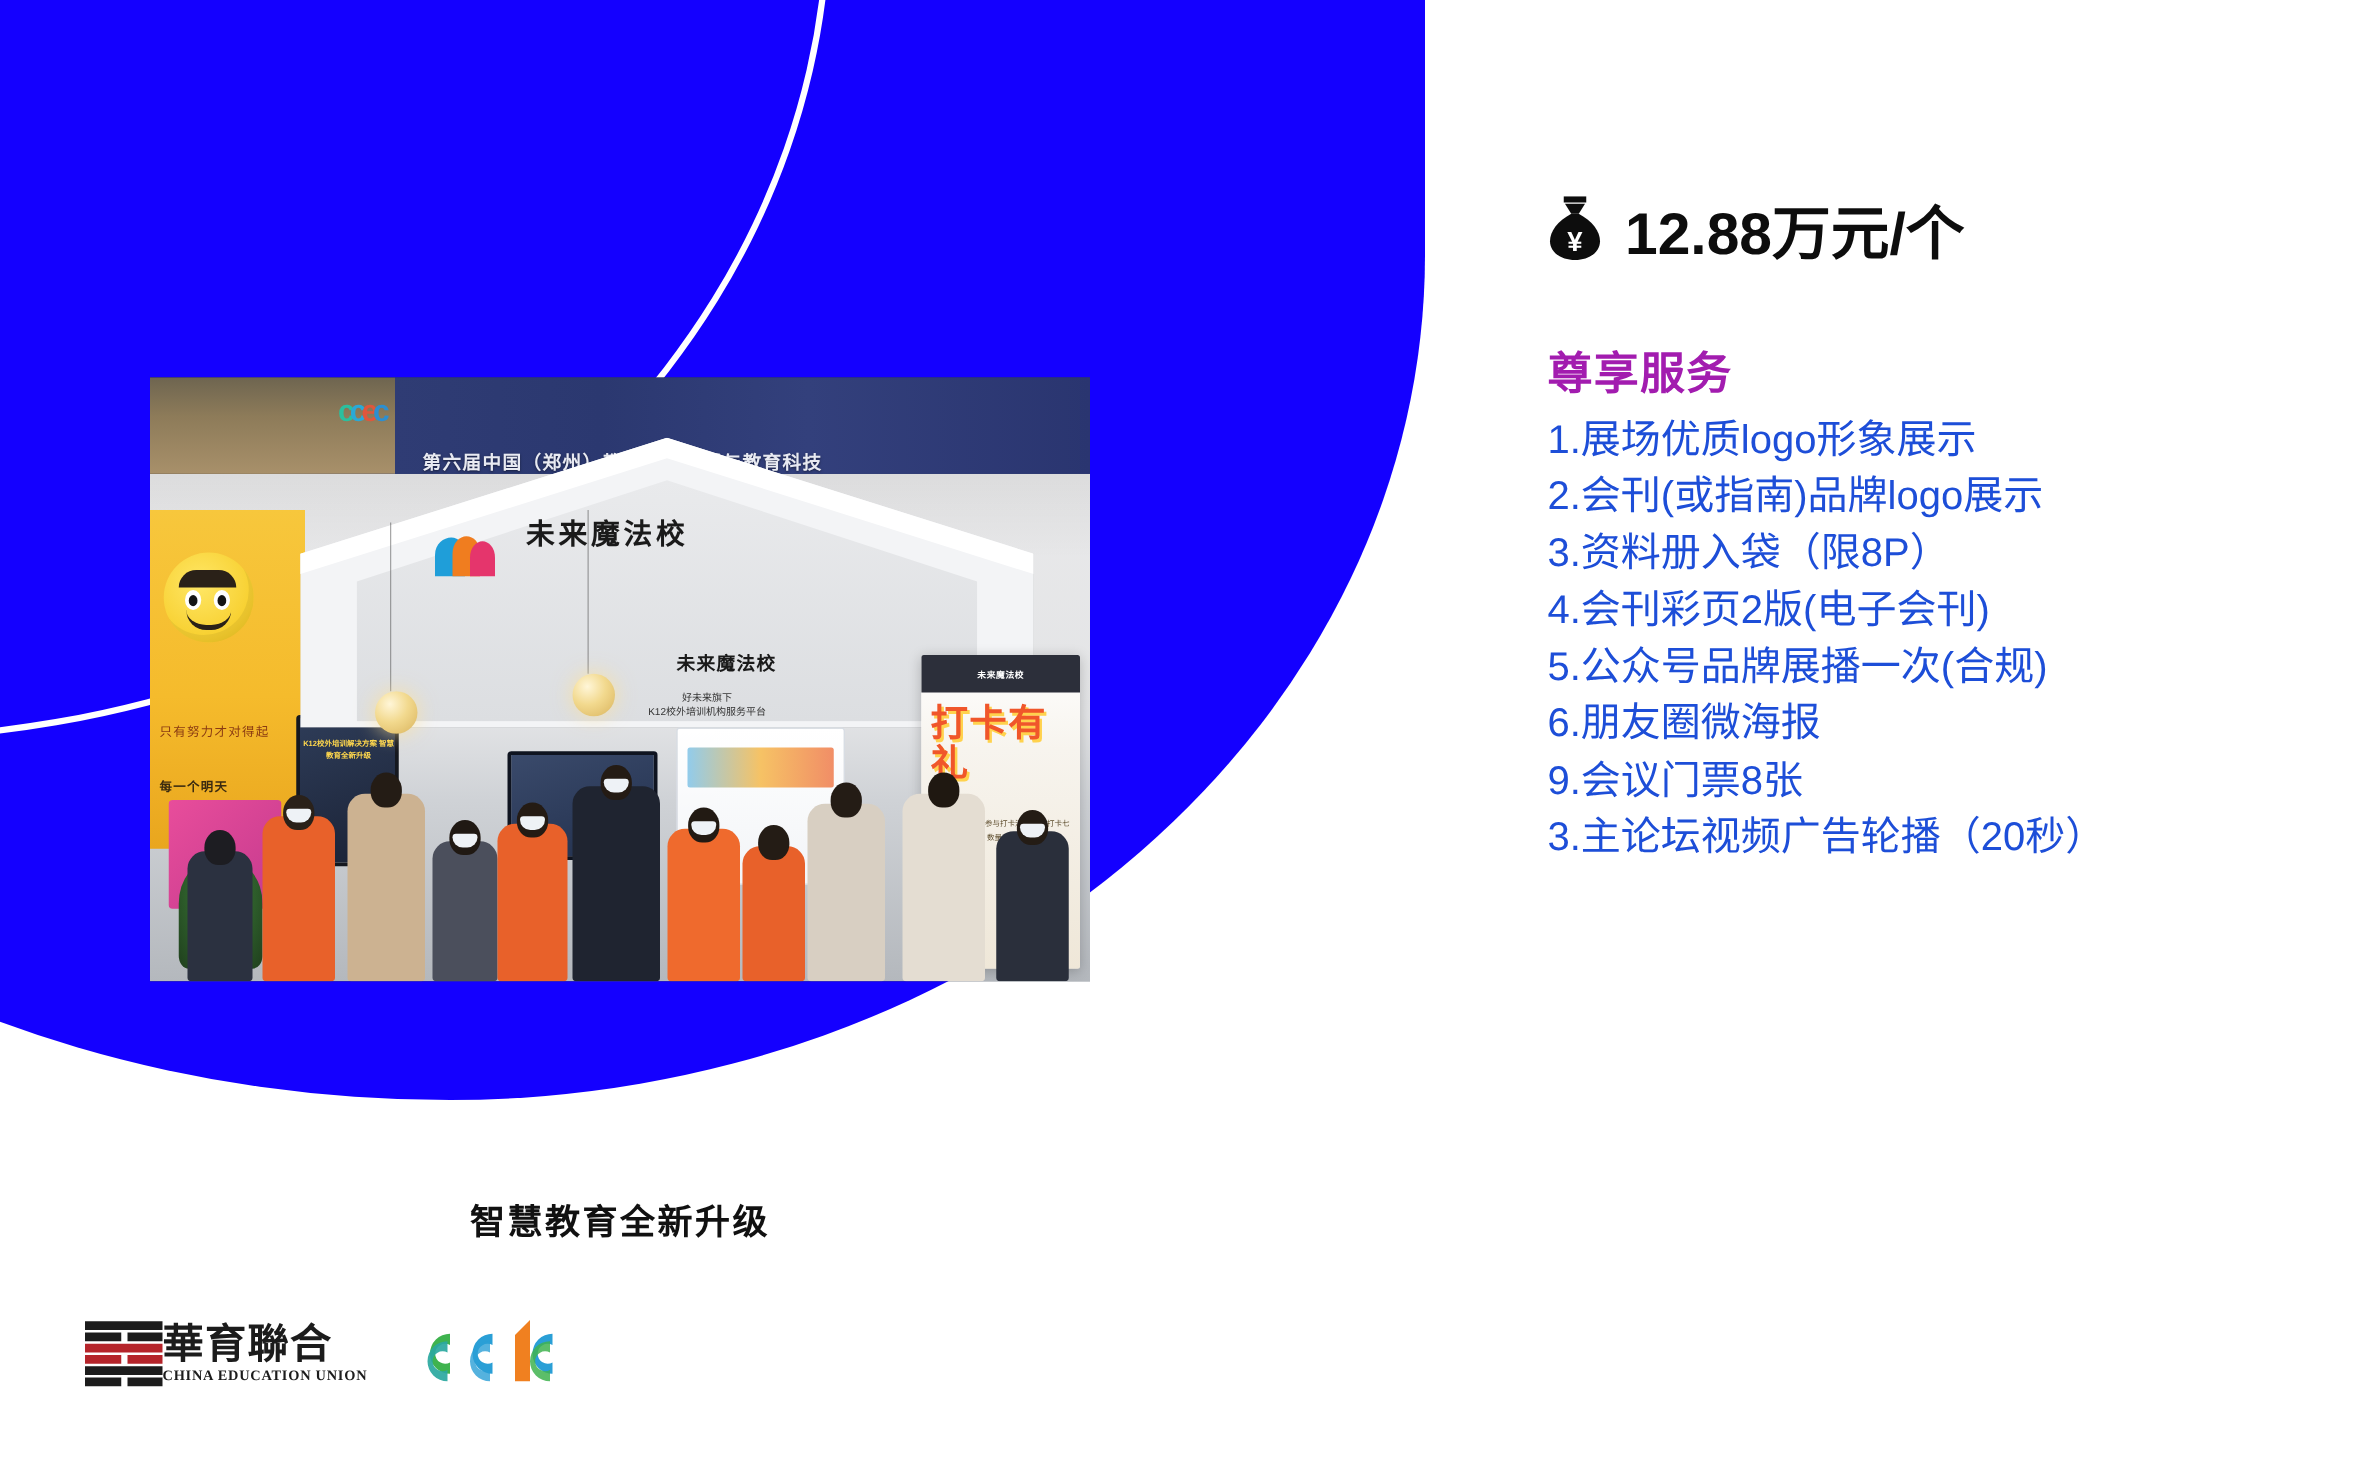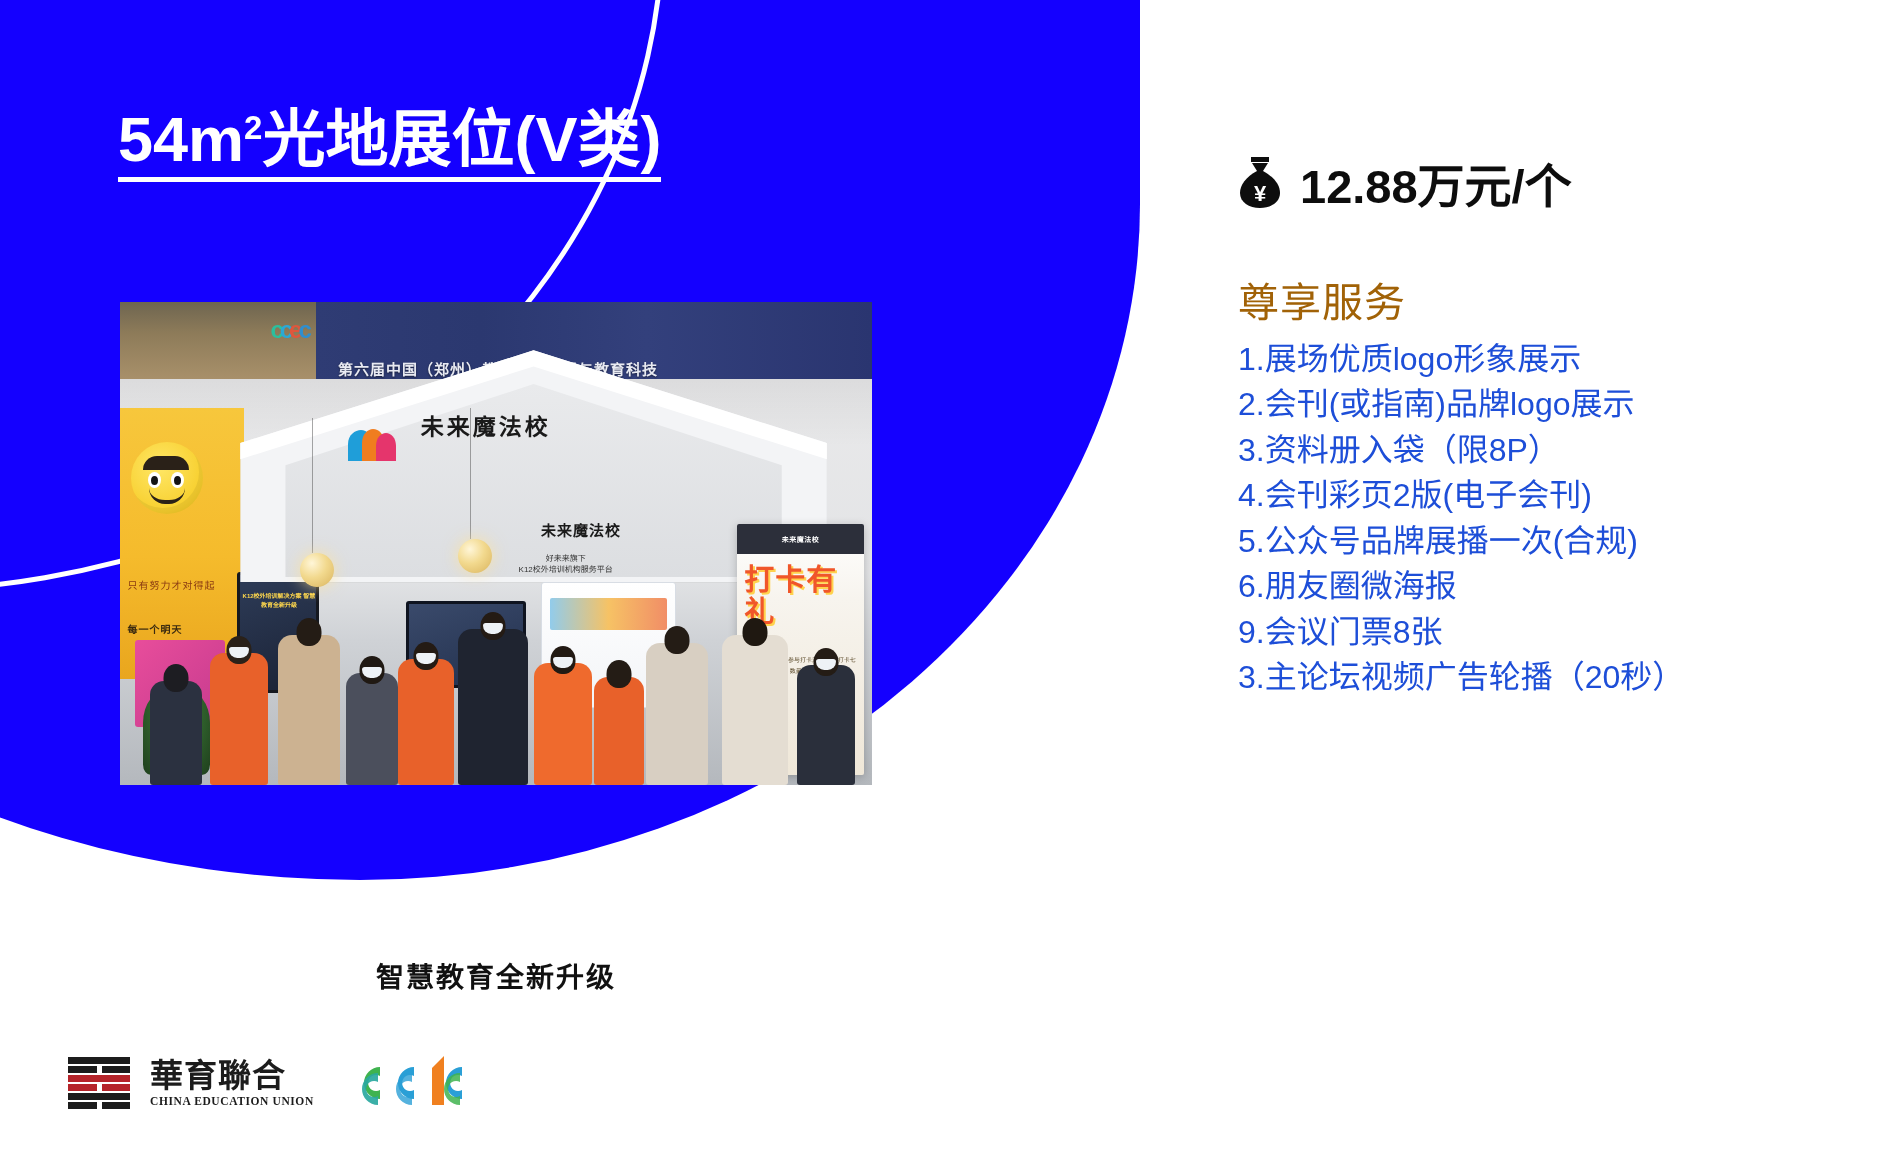--- a/index.html
+++ b/index.html
@@ -311,21 +311,21 @@
     letter-spacing: 2px;
     z-index: 8;
   }
 
   
   .footer-logos {
     position: absolute; left: 68px; top: 1052px;
     display: flex; align-items: center; gap: 30px;
     z-index: 8;
   }
-  .logo-ceu { display: flex; align-items: center; gap: 20px; }
+  .logo-ceu { display: flex; align-items: center; gap: 0; }
   .logo-ceu-mark {
     display: flex; flex-direction: column; justify-content: space-between;
     width: 62px; height: 52px;
   }
   .logo-ceu-mark .bar-row { display: flex; gap: 5px; height: 7px; }
   .logo-ceu-mark .bar-row span { background: #1c1c1c; flex: 1; }
   .logo-ceu-mark .bar-row.red span { background: #b5242a; }
   .logo-ceu-mark .bar-row.full span { flex: 1; }
   .logo-ceu-text { display: flex; flex-direction: column; gap: 2px; }
   .logo-ceu-cn {
@@ -348,21 +348,21 @@
   }
   .price-row {
     display: flex; align-items: center; gap: 18px;
     margin-bottom: 52px;
   }
   .price-text {
     font-size: 47px; font-weight: 800; color: #0d0d0d;
     letter-spacing: 0px; white-space: nowrap;
   }
   .section-heading {
-    font-size: 41px; font-weight: 400; color: #a16207;
+    font-size: 36px; font-weight: 700; color: #a21caf;
     letter-spacing: 1px; margin-bottom: 8px;
   }
   .service-list { list-style: none; }
   .service-list li {
     font-size: 32px; color: #1d4ed8; line-height: 1.42;
     white-space: nowrap; letter-spacing: 0px;
   }
   .config-block { margin-top: 70px; }
   .config-line {
     font-size: 32px; color: #1a1a1a; line-height: 1.35;
@@ -374,24 +374,20 @@
 
 <div id="slide">
 
   <div class="blue-shape">
     <div class="blue-shape-clip">
       <div class="blue-arc"></div>
 
     </div>
   </div>
 
-  <div class="title-wrap">
-    <div class="title"><span>54</span><span>m</span><span class="sup">2</span><span>光地展位(V类)</span></div>
-    <div class="title-rule"></div>
-  </div>
 
   <div class="photo-frame">
     <div class="photo">
 
       <div class="ph-ceiling"></div>
       <div class="ph-ccec-mini"><i>c</i><i>c</i><i>e</i><i>c</i></div>
       <div class="ph-banner-text">第六届中国（郑州）教育项目加盟与教育科技</div>
 
       <div class="ph-left-panel"></div>
       <div class="ph-bee">

